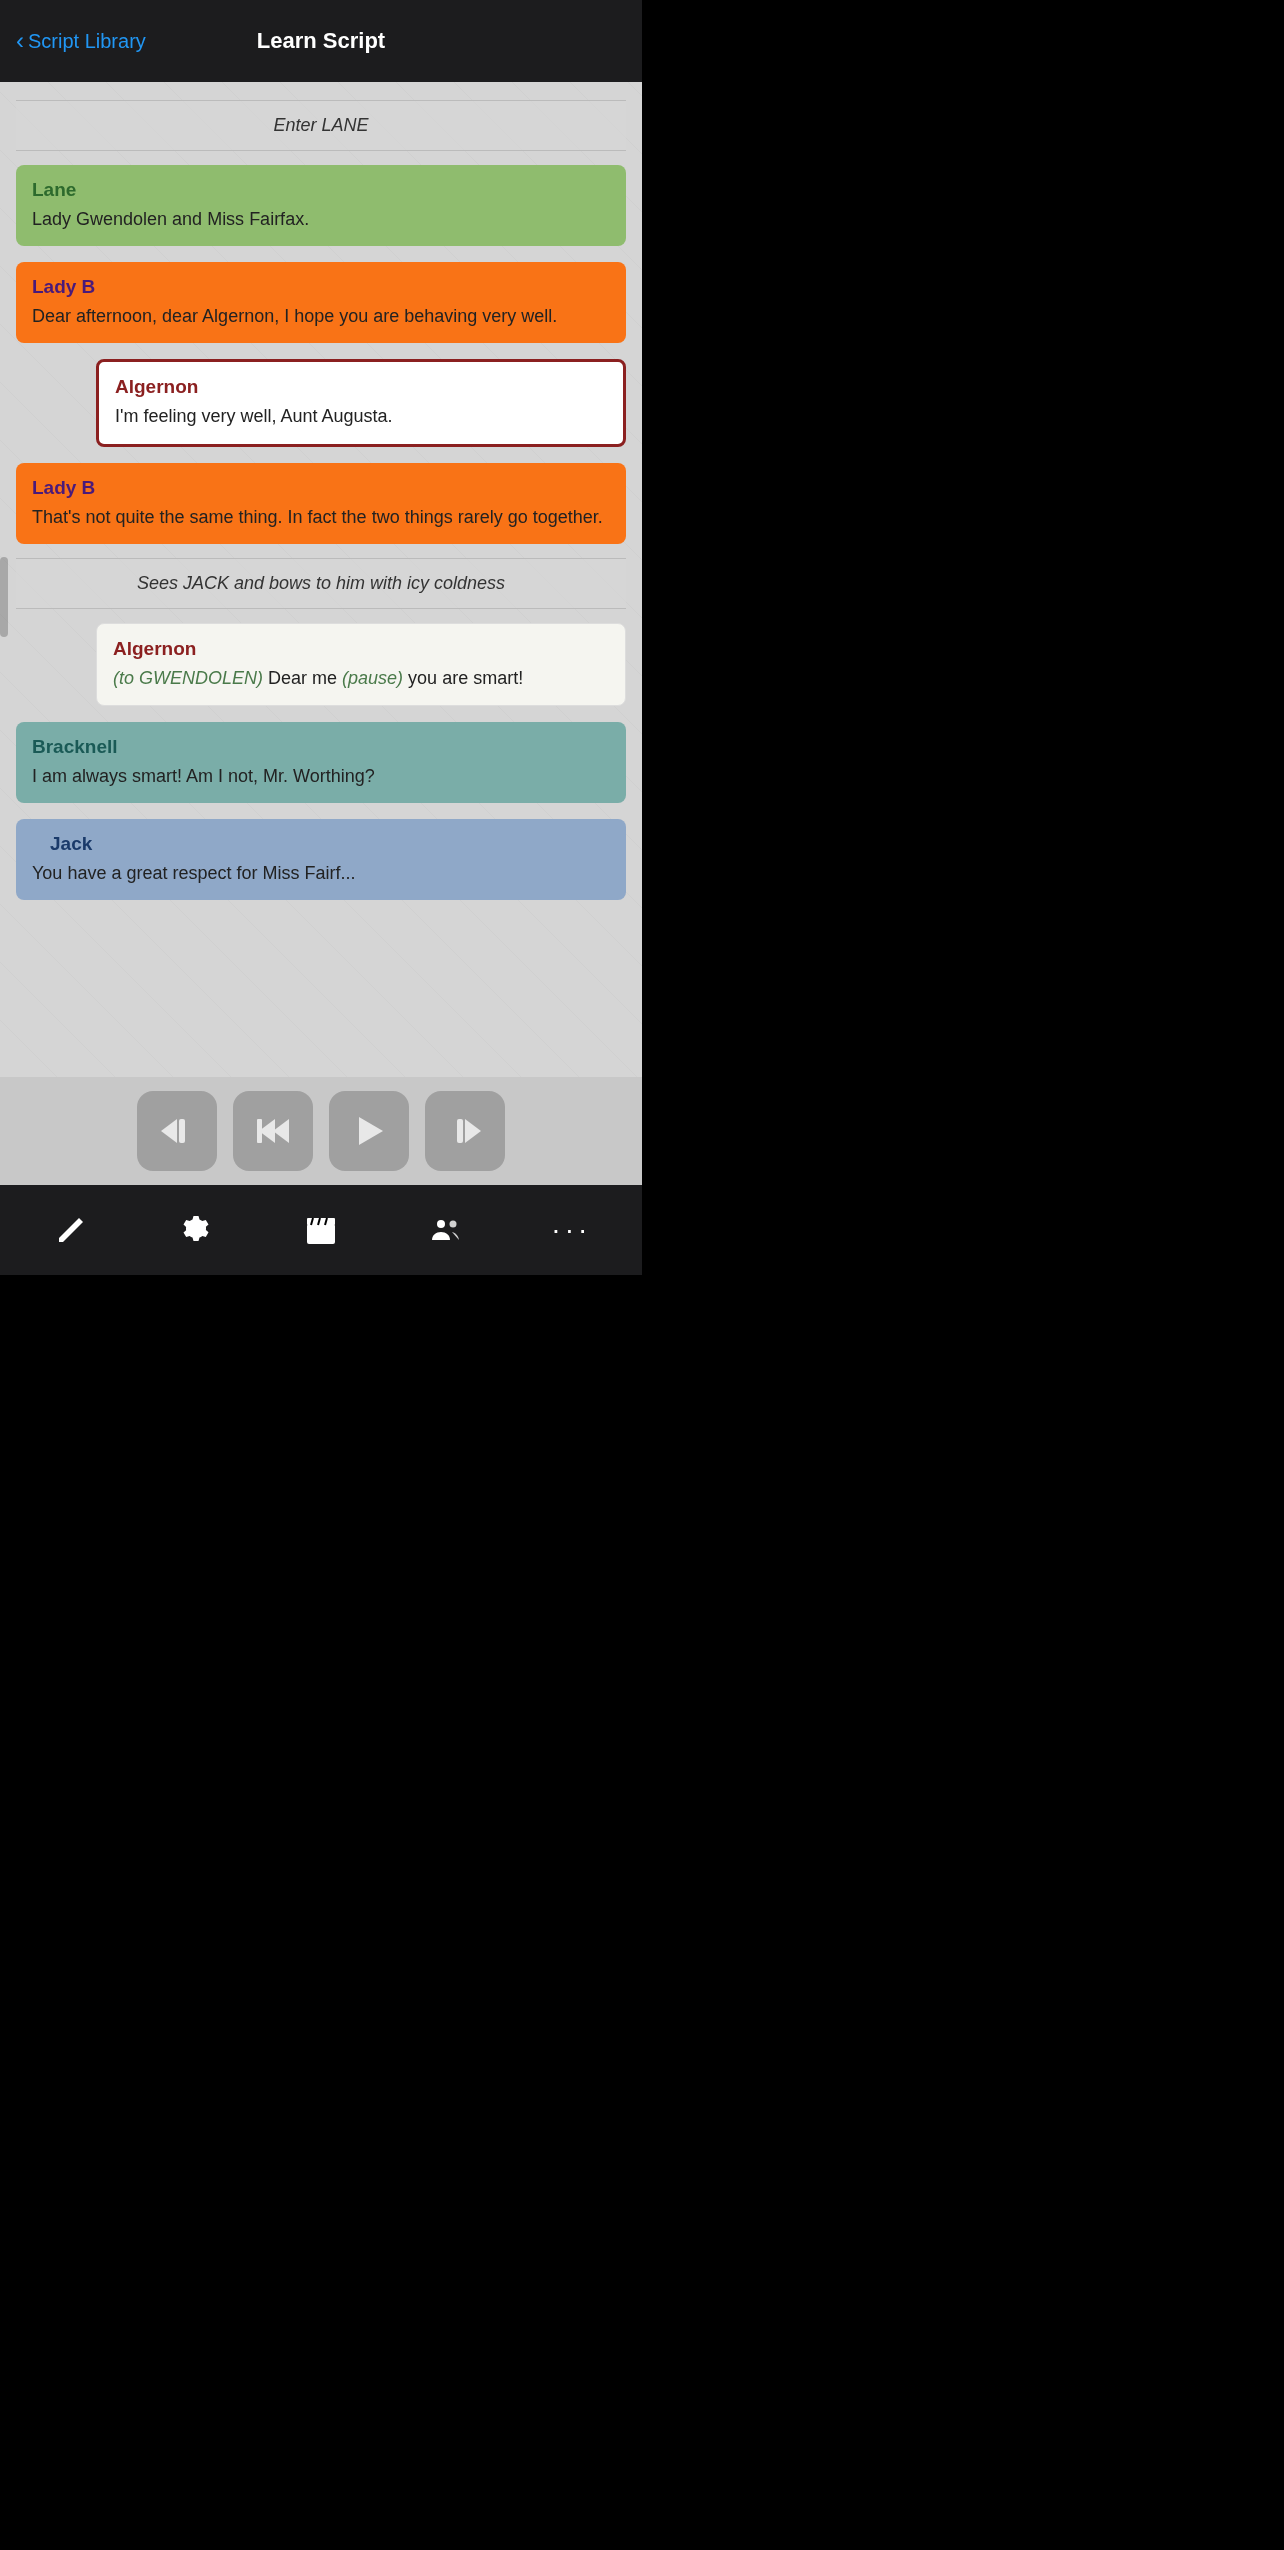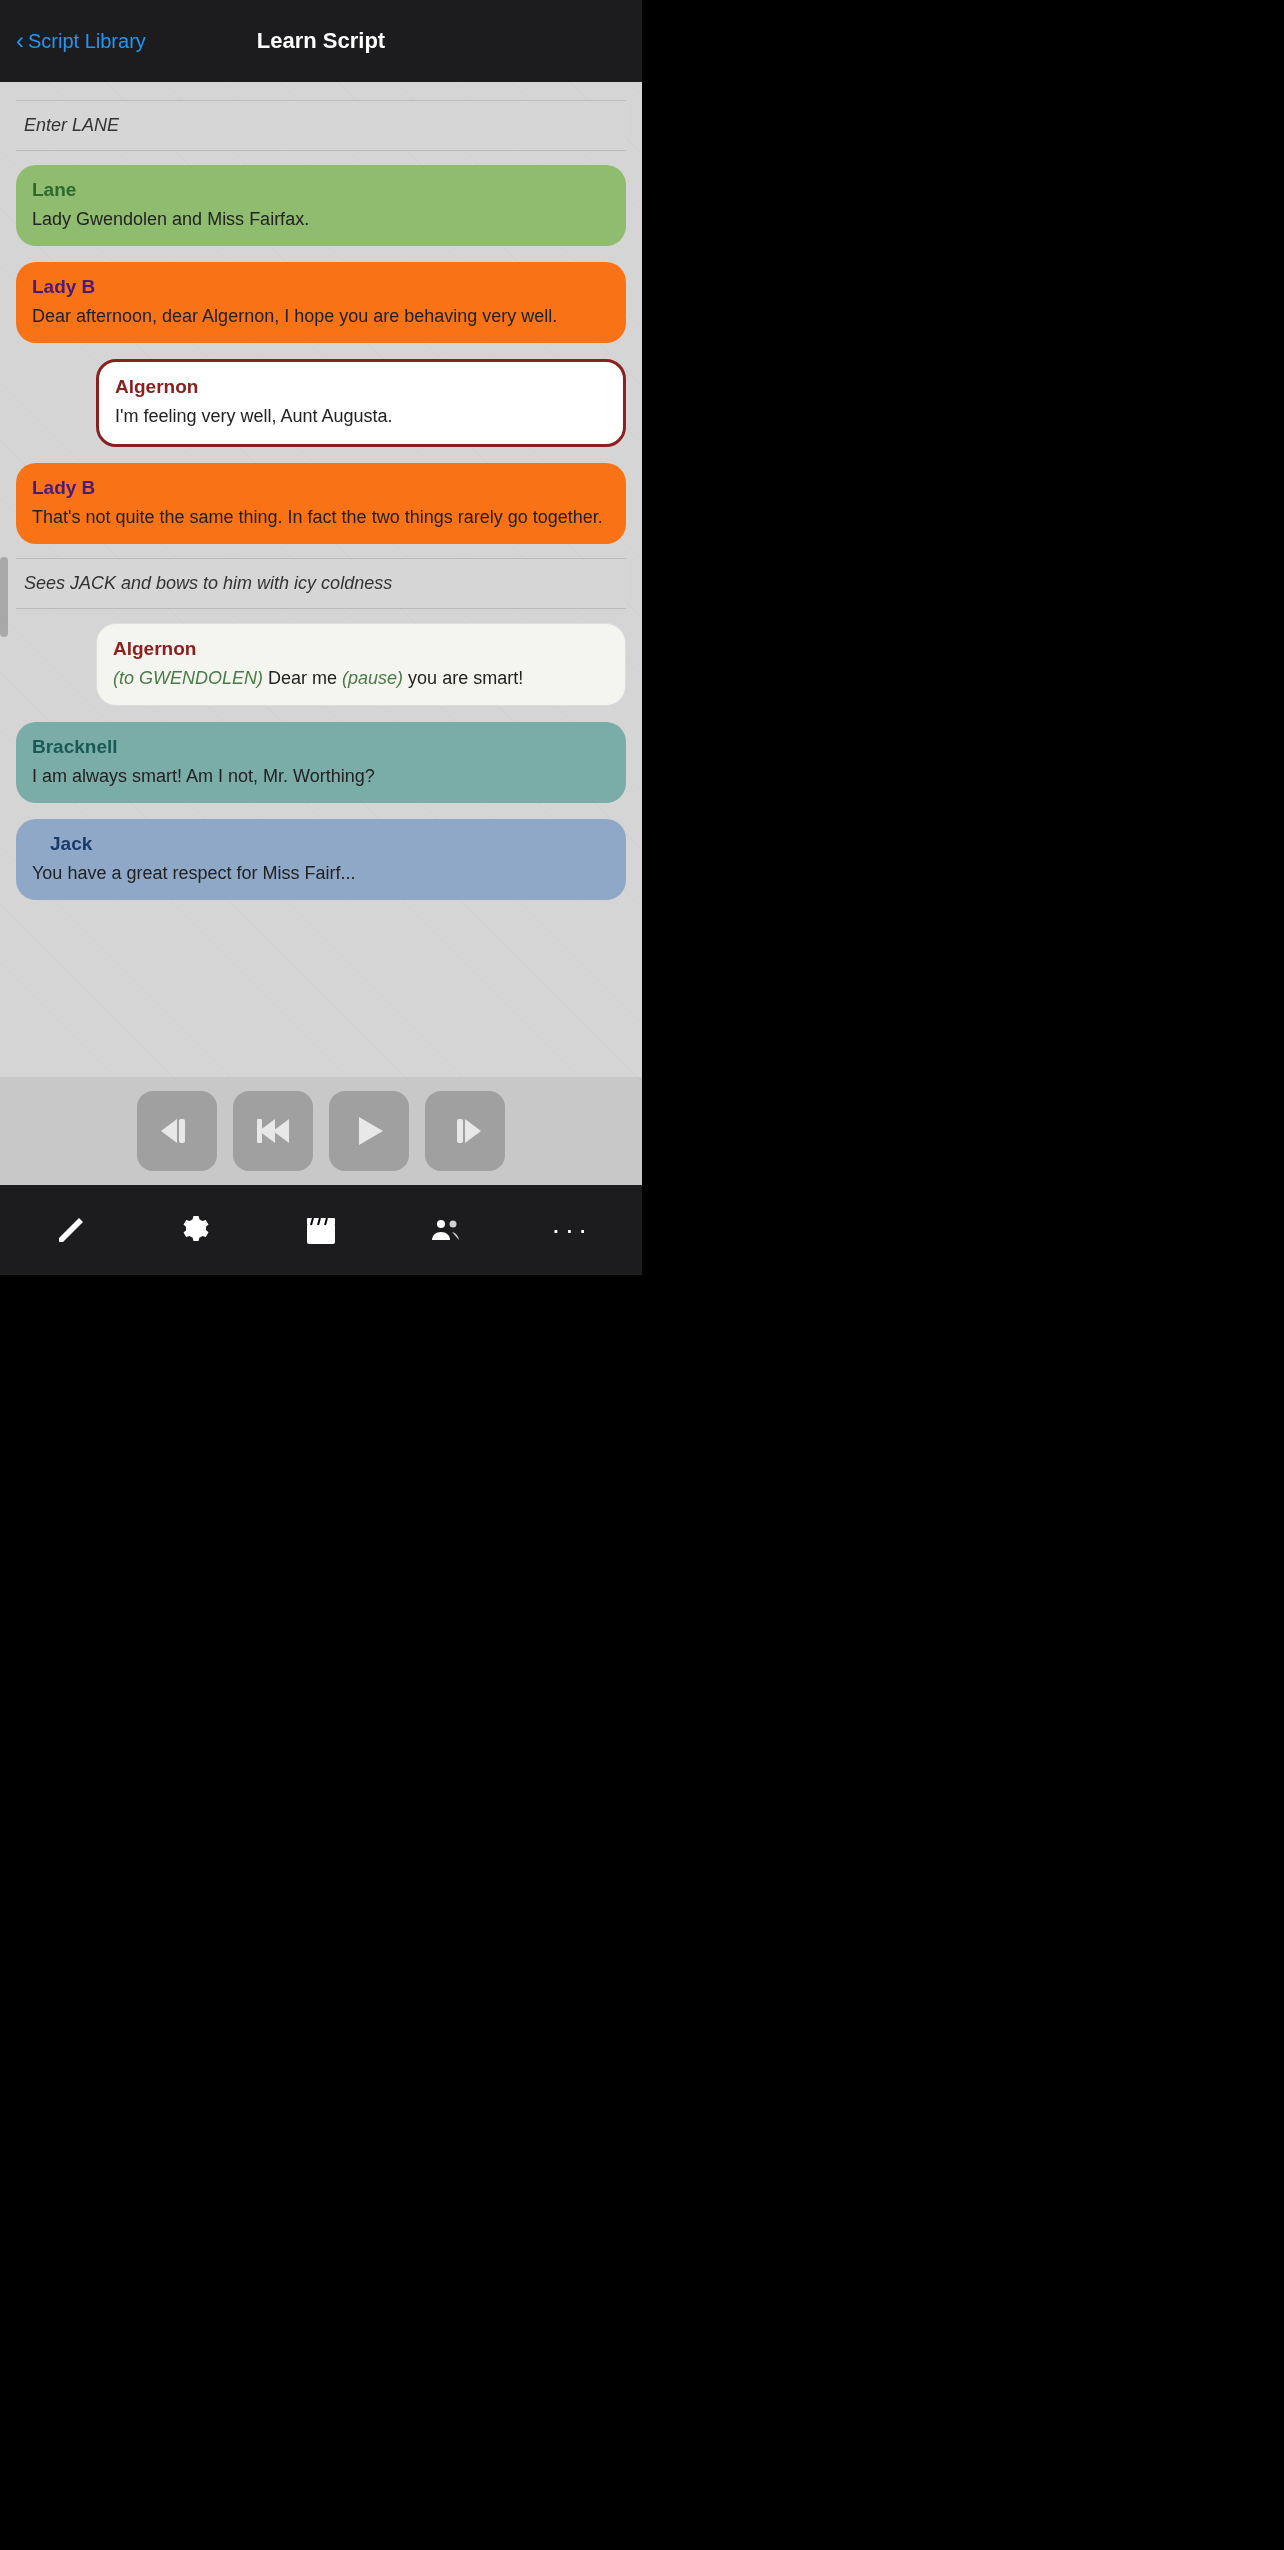--- a/index.html
+++ b/index.html
@@ -76,33 +76,34 @@
       position: relative;
       z-index: 1;
       padding: 12px 16px 16px 16px;
       display: flex;
       flex-direction: column;
       gap: 0;
     }
 
     
     .stage-direction {
+      text-align: center;
       font-style: italic;
       font-size: 18px;
       color: #333;
       padding: 14px 8px;
       border-top: 1px solid #bbb;
       border-bottom: 1px solid #bbb;
       margin: 6px 0;
       background: rgba(213,213,213,0.7);
     }
 
     
     .dialogue-card {
-      border-radius: 20px;
+      border-radius: 8px;
       padding: 14px 16px;
       margin: 8px 0;
     }
 
     .character-name {
       font-size: 19px;
       font-weight: bold;
       margin-bottom: 6px;
     }
 

